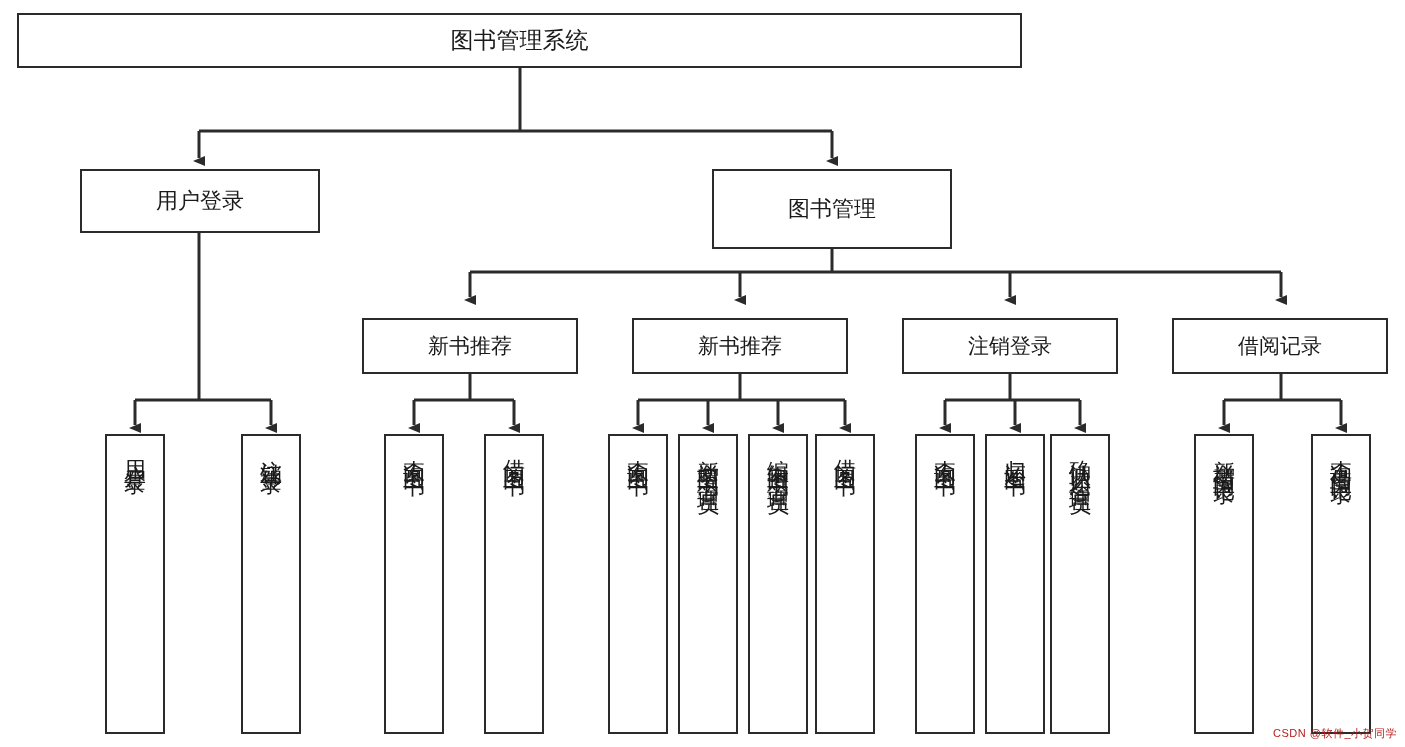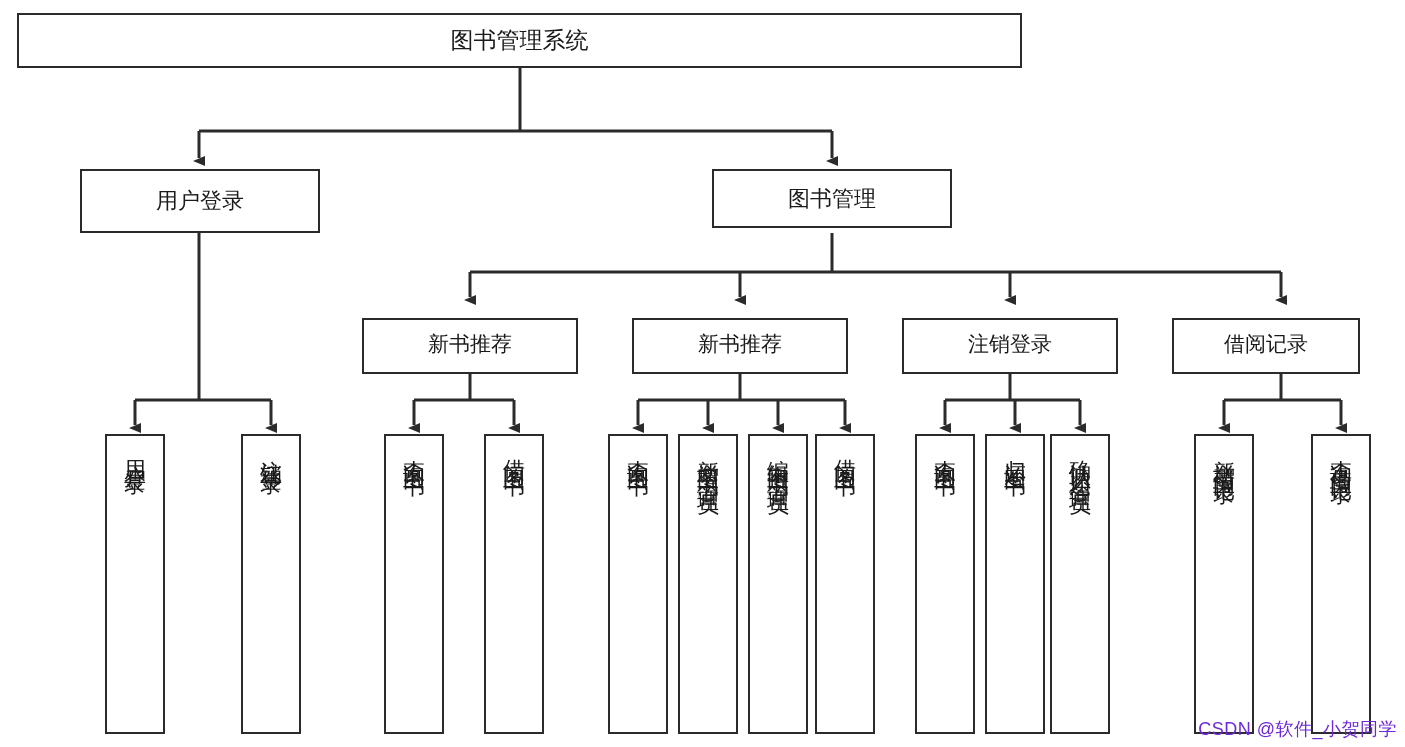--- a/index.html
+++ b/index.html
@@ -35,41 +35,41 @@
     justify-content: center;
     color: #1a1a1a;
   }
   .node .label {
     text-align: center;
     line-height: 1.15;
     white-space: nowrap;
   }
   .node.root .label { font-size: 23px; }
   .node.lvl2 .label { font-size: 22px; }
-  .node.lvl3 .label { font-size: 21px; font-family: Liberation Mono, monospace; }
+  .node.lvl3 .label { font-size: 21px; }
 
   .node.leaf {
     align-items: flex-start;
     justify-content: center;
     padding-top: 6px;
   }
   .node.leaf .label {
     writing-mode: vertical-rl;
     text-orientation: upright;
     font-size: 22px;
     letter-spacing: 5px;
     line-height: 1;
     white-space: nowrap;
   }
   .watermark {
     position: absolute;
     right: 8px;
     bottom: 6px;
-    font-size: 18px;
-    color: #6d28d9;
+    font-size: 11px;
+    color: #b91c1c;
     letter-spacing: 0.5px;
     white-space: nowrap;
   }
 </style>
 </head>
 <body>
 
 <div id="canvas">
 
   <svg class="edges" viewBox="0 0 1405 747">
@@ -122,34 +122,34 @@
     </g>
   </svg>
 
   <div class="node root" style="left:17px; top:13px; width:1005px; height:55px;">
     <span class="label">图书管理系统</span>
   </div>
 
   <div class="node lvl2" style="left:80px; top:169px; width:240px; height:64px;">
     <span class="label">用户登录</span>
   </div>
-  <div class="node lvl2" style="left:712px; top:169px; width:240px; height:59px;">
+  <div class="node lvl2" style="left:712px; top:169px; width:240px; height:80px;">
     <span class="label">图书管理</span>
   </div>
 
   <div class="node lvl3" style="left:362px; top:318px; width:216px; height:56px;">
     <span class="label">新书推荐</span>
   </div>
   <div class="node lvl3" style="left:632px; top:318px; width:216px; height:56px;">
     <span class="label">新书推荐</span>
   </div>
   <div class="node lvl3" style="left:902px; top:318px; width:216px; height:56px;">
     <span class="label">注销登录</span>
   </div>
-  <div class="node lvl3" style="left:1172px; top:318px; width:188px; height:56px;">
+  <div class="node lvl3" style="left:1172px; top:318px; width:216px; height:56px;">
     <span class="label">借阅记录</span>
   </div>
 
   <div class="node leaf" style="left:105px; top:434px; width:60px; height:300px;">
     <span class="label">用户登录</span>
   </div>
   <div class="node leaf" style="left:241px; top:434px; width:60px; height:300px;">
     <span class="label">注销登录</span>
   </div>
 

